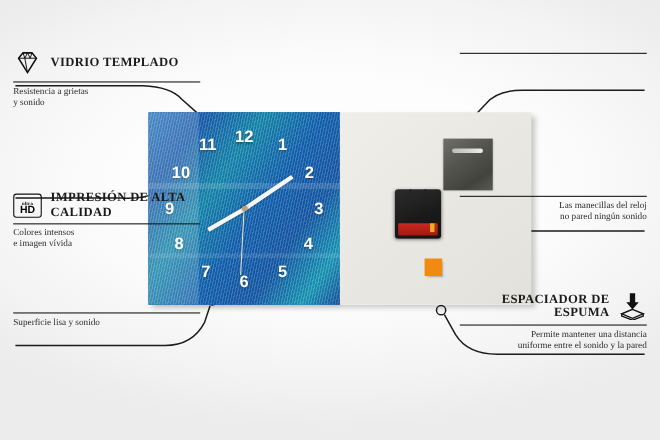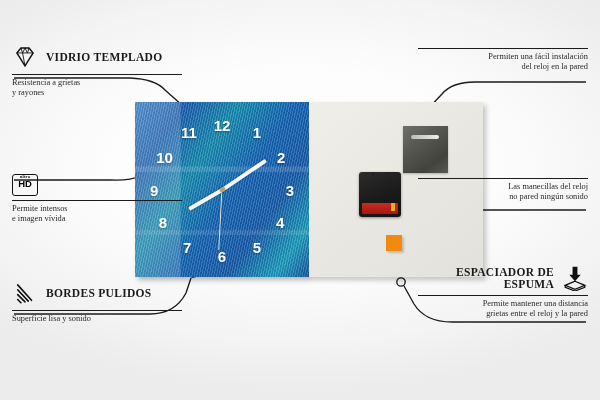--- a/index.html
+++ b/index.html
@@ -46,21 +46,21 @@
     margin-top: 3px;
     white-space: pre-line;
   }
   .icon { width: 26px; height: 26px; flex: 0 0 26px; display:block; }
 
   
   .hd-badge {
     width: 26px; height: 22px; flex: 0 0 26px;
     border: 1.4px solid #111; border-radius: 3px;
     display: flex; flex-direction: column;
-    align-items: center; justify-content: flex-start;
+    align-items: center; justify-content: flex-end;
     line-height: 1;
   }
   .hd-badge .u { font-size: 4.3px; font-weight: bold; letter-spacing: .2px; }
   .hd-badge .h { font-size: 9.5px; font-weight: bold; font-family: "Liberation Sans", sans-serif; }
 
   
   #photo {
     position: absolute; left: 135px; top: 102px;
     width: 348px; height: 175px;
   }
@@ -203,67 +203,60 @@
     <div class="feat-head">
       <svg class="icon" viewBox="0 0 32 32">
         <path d="M6 11 L11 5 L21 5 L26 11 L16 27 Z" fill="none" stroke="#111" stroke-width="1.7"></path>
         <path d="M6 11 L26 11 M11 5 L13 11 L16 27 M21 5 L19 11 M13 11 L16 5 L19 11" fill="none" stroke="#111" stroke-width="1.1"></path>
       </svg>
       <div class="feat-title">VIDRIO
 TEMPLADO</div>
     </div>
     <div class="feat-rule"></div>
     <div class="feat-sub">Resistencia a grietas
-y rayones</div>
+y sonido</div>
   </div>
 
   <div class="feat left" style="top:174px">
     <div class="feat-head">
       <div class="hd-badge">
         <span class="u">ultra</span>
         <span class="h">HD</span>
       </div>
-    </div>
-    <div class="feat-rule"></div>
-    <div class="feat-sub">Permite intensos
+      <div class="feat-title">IMPRESIÓN DE
+ALTA CALIDAD</div>
+    </div>
+    <div class="feat-rule"></div>
+    <div class="feat-sub">Colores intensos
 e imagen vívida</div>
   </div>
 
   <div class="feat left" style="top:280px">
-    <div class="feat-head">
-      <svg class="icon" viewBox="0 0 32 32">
-        <path d="M7 6 L24 25 M7 12 L20 26 M7 18 L16 27 M7 24 L11 28" stroke="#111" stroke-width="2" fill="none" stroke-linecap="round"></path>
-      </svg>
-      <div class="feat-title">BORDES
-PULIDOS</div>
-    </div>
     <div class="feat-rule"></div>
     <div class="feat-sub">Superficie lisa y sonido</div>
   </div>
 
   <div class="feat right" style="top:44px">
     <div class="feat-rule"></div>
-    <div class="feat-sub">Permiten una fácil instalación
-del reloj en la pared</div>
   </div>
 
   <div class="feat right" style="top:174px">
     <div class="feat-rule"></div>
     <div class="feat-sub">Las manecillas del reloj
 no pared ningún sonido</div>
   </div>
 
   <div class="feat right" style="top:265px">
     <div class="feat-head">
       <svg class="icon" viewBox="0 0 32 32">
         <path d="M13 2 L19 2 L19 12 L23 12 L16 20 L9 12 L13 12 Z" fill="#111"></path>
         <path d="M16 20 L28 25 L16 30 L4 25 Z" fill="none" stroke="#111" stroke-width="1.6"></path>
         <path d="M4 25 L4 27.5 L16 32 L28 27.5 L28 25" fill="none" stroke="#111" stroke-width="1.6"></path>
       </svg>
       <div class="feat-title">ESPACIADOR
 DE ESPUMA</div>
     </div>
     <div class="feat-rule"></div>
     <div class="feat-sub">Permite mantener una distancia
-grietas entre el reloj y la pared</div>
+uniforme entre el sonido y la pared</div>
   </div>
 
 </div>
 
 </body></html>

